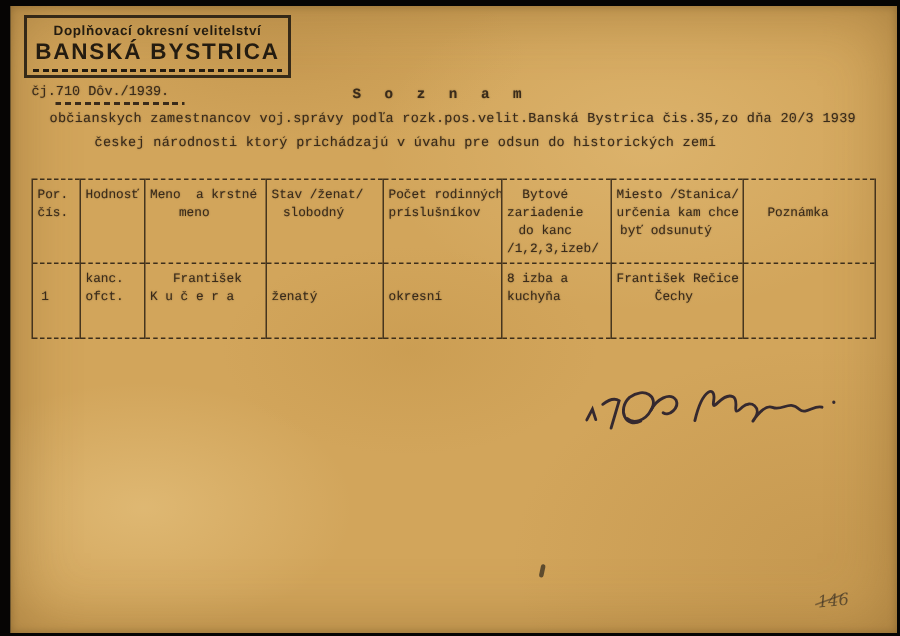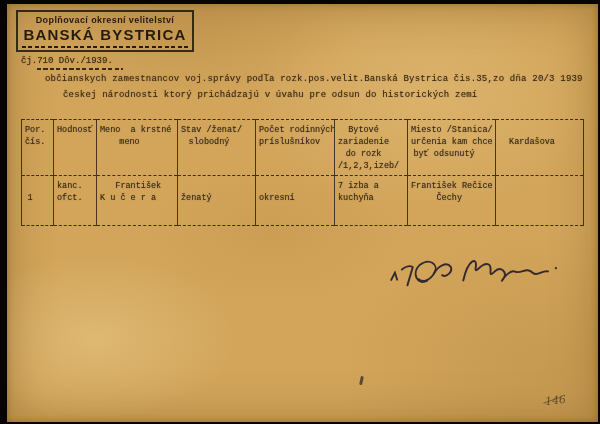--- a/index.html
+++ b/index.html
@@ -32,21 +32,21 @@
   }
   .stamp .l1{font-size:9px;font-weight:bold;letter-spacing:0.4px;white-space:nowrap;}
   .stamp .l2{font-size:15px;font-weight:bold;letter-spacing:1.2px;margin-top:1px;}
   .stamp .dash{height:2.4px;margin-top:3px;
     background:repeating-linear-gradient(90deg,#241c10 0 4px,transparent 4px 6.5px);}
 
   .refline{position:absolute;left:14px;top:52px;font-size:9px;white-space:nowrap;}
   .ref-underline{position:absolute;left:30px;top:64px;width:86px;height:2px;
     background:repeating-linear-gradient(90deg,#3a2b1a 0 4px,transparent 4px 6.5px);}
   .doc-title{position:absolute;left:228px;top:53px;font-size:9.5px;font-weight:bold;letter-spacing:5px;white-space:nowrap;}
-  .intro1{position:absolute;left:38px;top:70px;font-size:9px;letter-spacing:0.2px;white-space:nowrap;}
+  .intro1{position:absolute;left:26px;top:70px;font-size:9px;letter-spacing:0.2px;white-space:nowrap;}
   .intro2{position:absolute;left:56px;top:86px;font-size:9px;letter-spacing:0.2px;white-space:nowrap;}
 
   
   table.doc{
     position:absolute;left:14px;top:115px;
     border-collapse:collapse;table-layout:fixed;width:562px;
     font-size:8.5px;line-height:12px;color:#3a2b1a;
   }
   table.doc td{
     border-left:1.5px solid rgba(46,34,20,0.85);
@@ -80,20 +80,21 @@
 
   <div class="stamp">
     <div class="l1">Doplňovací okresní velitelství</div>
     <div class="l2">BANSKÁ BYSTRICA</div>
     <div class="dash"></div>
   </div>
 
   <div class="refline tw">čj.710 Dôv./1939.</div>
   <div class="ref-underline"></div>
 
+  <div class="doc-title tw">S o z n a m</div>
   <div class="intro1 tw">občianskych zamestnancov voj.správy podľa rozk.pos.velit.Banská Bystrica čis.35,zo dňa 20/3 1939</div>
   <div class="intro2 tw">českej národnosti ktorý prichádzajú v úvahu pre odsun do historických zemí</div>
 
   <table class="doc tw">
     <colgroup>
       <col style="width:32px">
         <col style="width:43px">
         <col style="width:81px">
         <col style="width:78px">
       <col style="width:79px">
@@ -107,40 +108,40 @@
 čís.</td>
       <td>Hodnosť</td>
       <td>Meno  a krstné
 meno</td>
       <td>Stav /ženat/
 slobodný</td>
       <td>Počet rodinných
 príslušníkov</td>
       <td>Bytové
 zariadenie
-do rozk
+do kanc
 /1,2,3,izeb/</td>
       <td>Miesto /Stanica/
 určenia kam chce
 byť odsunutý</td>
       <td>
-Kardašova</td>
+Poznámka</td>
     </tr>
     <tr class="row">
       <td class="center">
 1</td>
       <td>kanc.
 ofct.</td>
       <td>   František
 K u č e r a</td>
       <td>
 ženatý</td>
       <td>
 okresní</td>
-      <td>7 izba a
+      <td>8 izba a
 kuchyňa</td>
       <td>František Rečice
      Čechy</td>
       <td></td>
     </tr>
   </tbody>
     </table>
 
 
 

